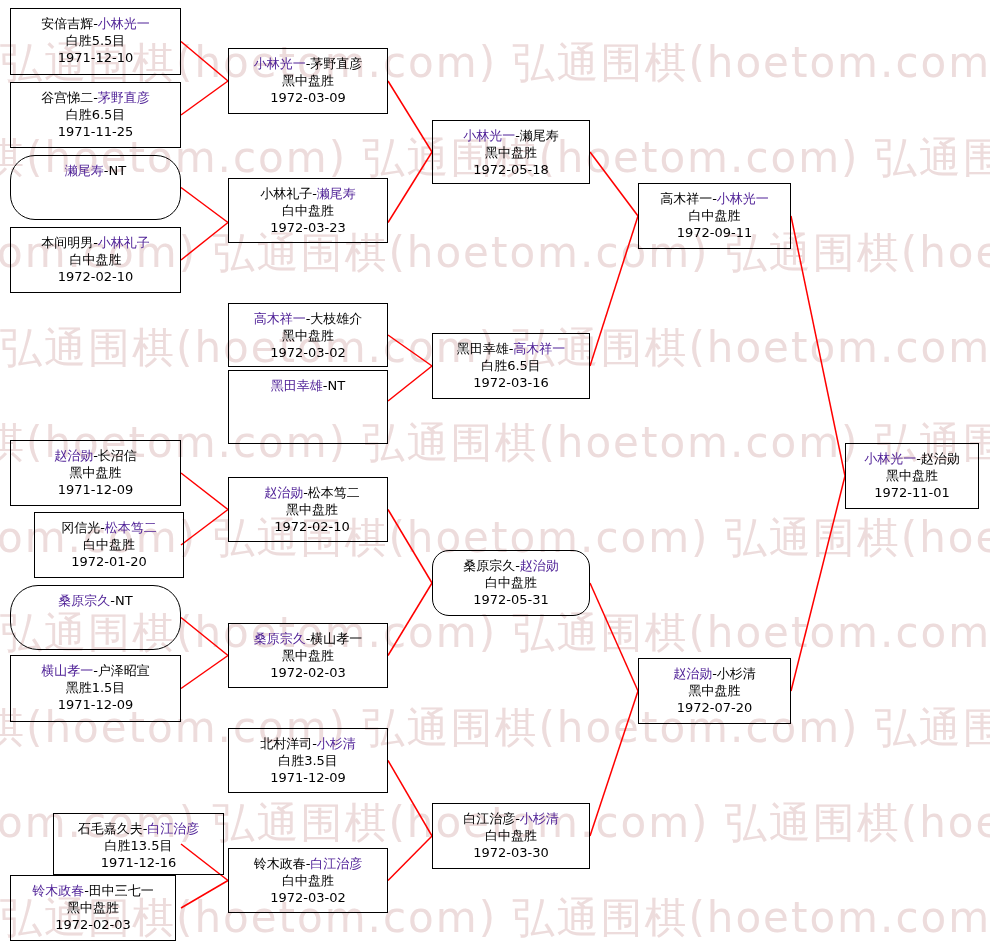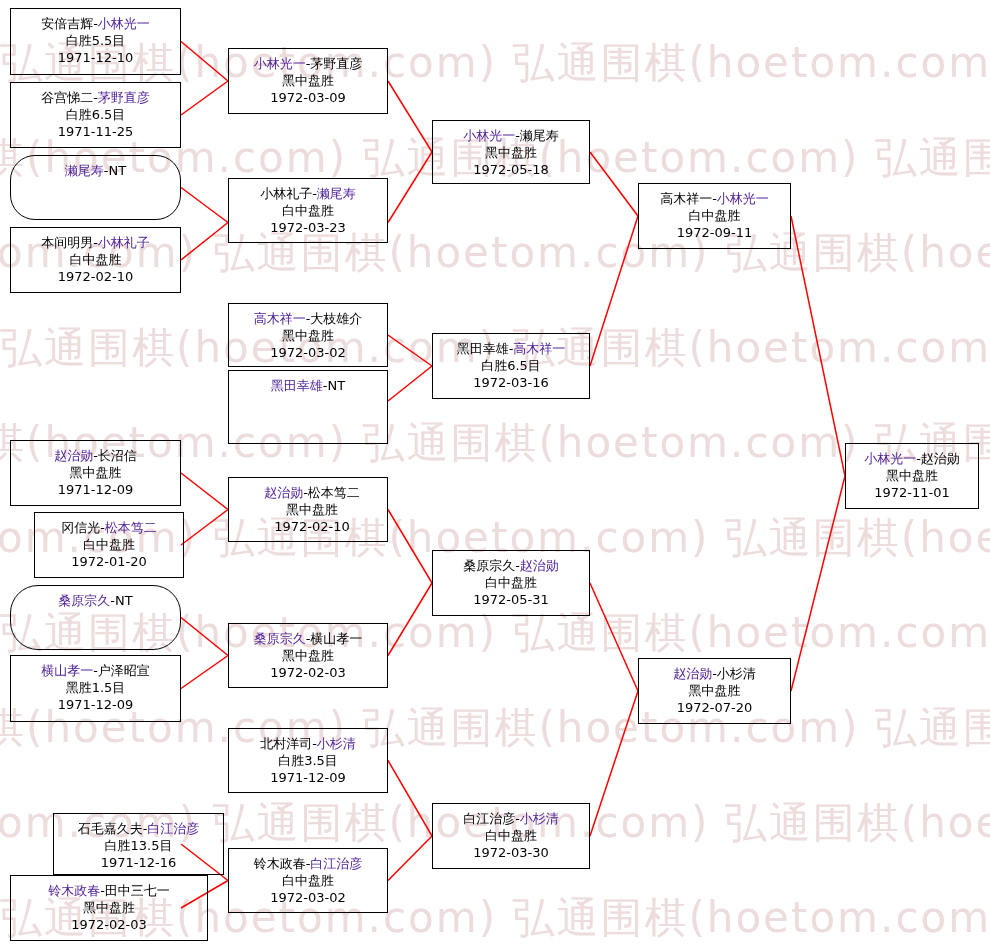--- a/index.html
+++ b/index.html
@@ -127,21 +127,21 @@
       <div class="match-box" style="left: 10px; top: 655px; width: 171px; height: 67px;">
         <div class="match-line"><span class="winner">横山孝一</span><span>-</span><span>户泽昭宣</span></div>
         <div class="match-line">黑胜1.5目</div>
         <div class="match-line">1971-12-09</div>
       </div>
       <div class="match-box" style="left: 10px; top: 813px; width: 171px; height: 62px; margin-left: 43px;">
         <div class="match-line"><span>石毛嘉久夫</span><span>-</span><span class="winner">白江治彦</span></div>
         <div class="match-line">白胜13.5目</div>
         <div class="match-line">1971-12-16</div>
       </div>
-      <div class="match-box" style="left: 10px; top: 875px; width: 198px; height: 66px;">
+      <div class="match-box" style="left: 10px; top: 875px; width: 166px; height: 66px;">
         <div class="match-line"><span class="winner">铃木政春</span><span>-</span><span>田中三七一</span></div>
         <div class="match-line">黑中盘胜</div>
         <div class="match-line">1972-02-03</div>
       </div>
       <div class="match-box" style="left: 228px; top: 48px; width: 160px; height: 66px;">
         <div class="match-line"><span class="winner">小林光一</span><span>-</span><span>茅野直彦</span></div>
         <div class="match-line">黑中盘胜</div>
         <div class="match-line">1972-03-09</div>
       </div>
       <div class="match-box" style="left: 228px; top: 178px; width: 160px; height: 65px;">
@@ -180,21 +180,21 @@
       <div class="match-box" style="left: 432px; top: 120px; width: 158px; height: 64px;">
         <div class="match-line"><span class="winner">小林光一</span><span>-</span><span>濑尾寿</span></div>
         <div class="match-line">黑中盘胜</div>
         <div class="match-line">1972-05-18</div>
       </div>
       <div class="match-box" style="left: 432px; top: 333px; width: 158px; height: 66px;">
         <div class="match-line"><span>黑田幸雄</span><span>-</span><span class="winner">高木祥一</span></div>
         <div class="match-line">白胜6.5目</div>
         <div class="match-line">1972-03-16</div>
       </div>
-      <div class="match-box" style="left: 432px; top: 550px; width: 158px; height: 66px;">
+      <div class="match-box" style="left: 432px; top: 550px; width: 158px; height: 66px; border-radius: 17px;">
         <div class="match-line"><span>桑原宗久</span><span>-</span><span class="winner">赵治勋</span></div>
         <div class="match-line">白中盘胜</div>
         <div class="match-line">1972-05-31</div>
       </div>
       <div class="match-box" style="left: 432px; top: 803px; width: 158px; height: 66px;">
         <div class="match-line"><span>白江治彦</span><span>-</span><span class="winner">小杉清</span></div>
         <div class="match-line">白中盘胜</div>
         <div class="match-line">1972-03-30</div>
       </div>
       <div class="match-box" style="left: 638px; top: 183px; width: 153px; height: 66px;">

